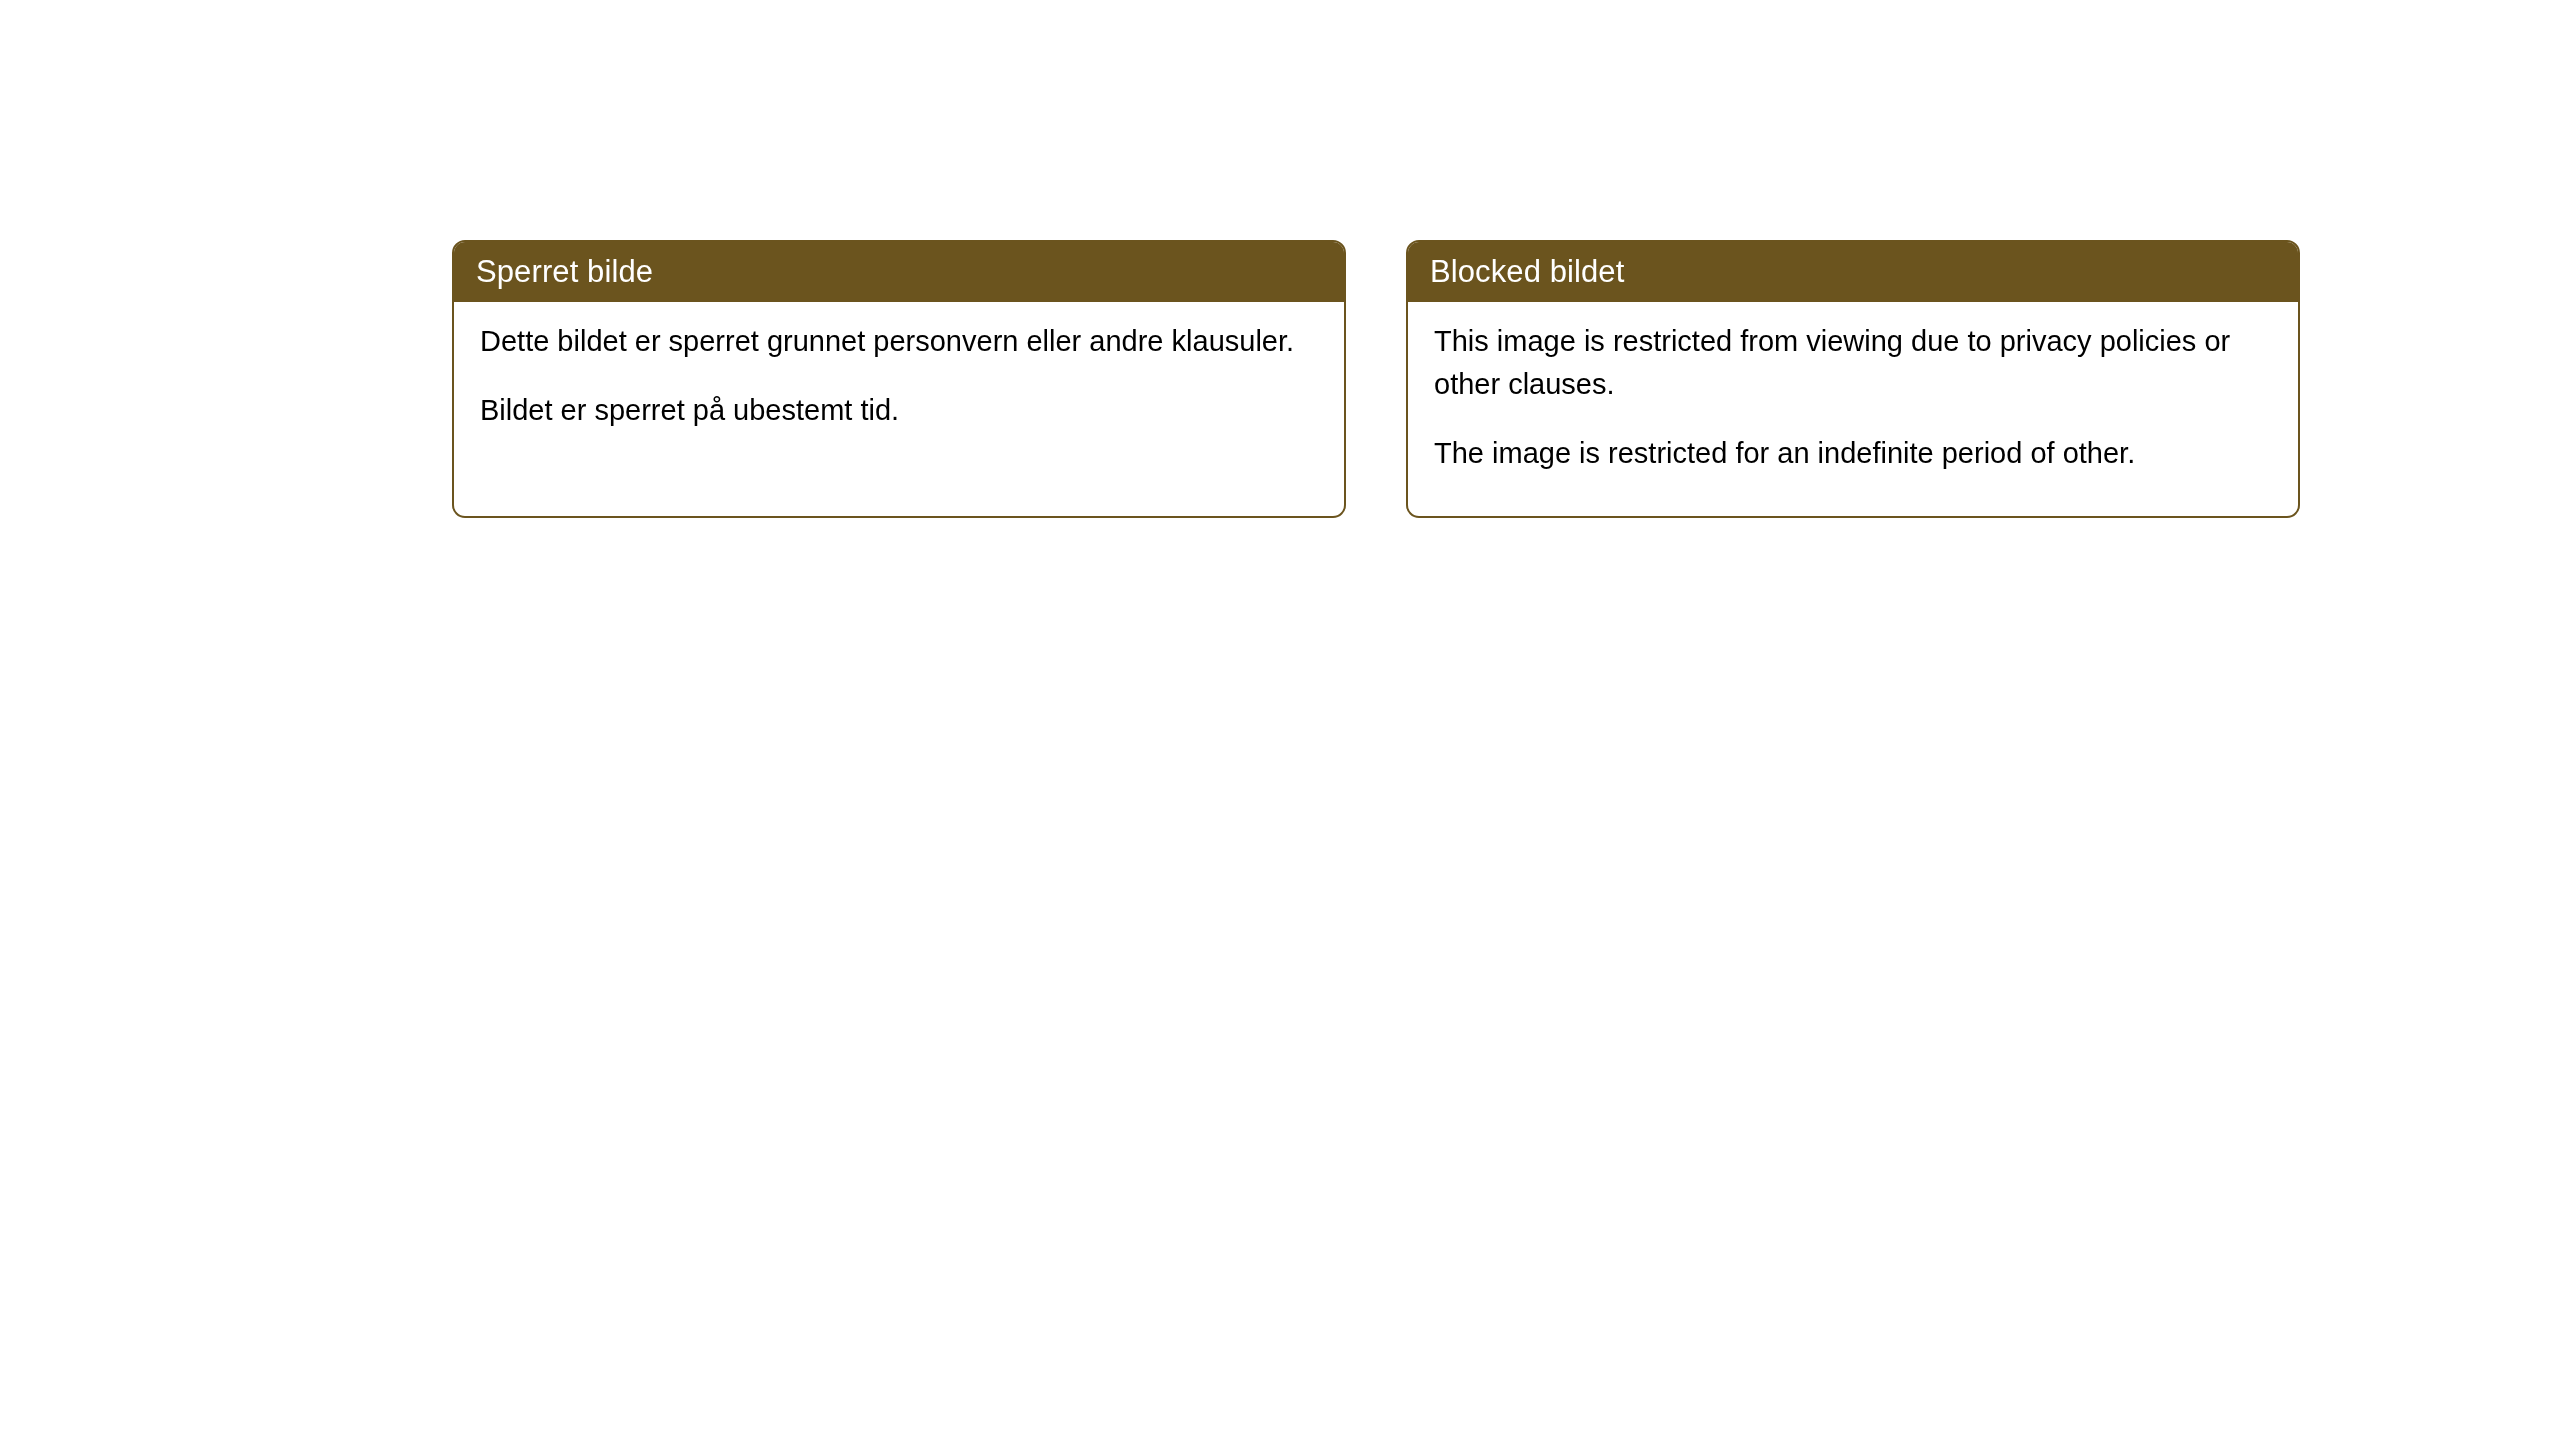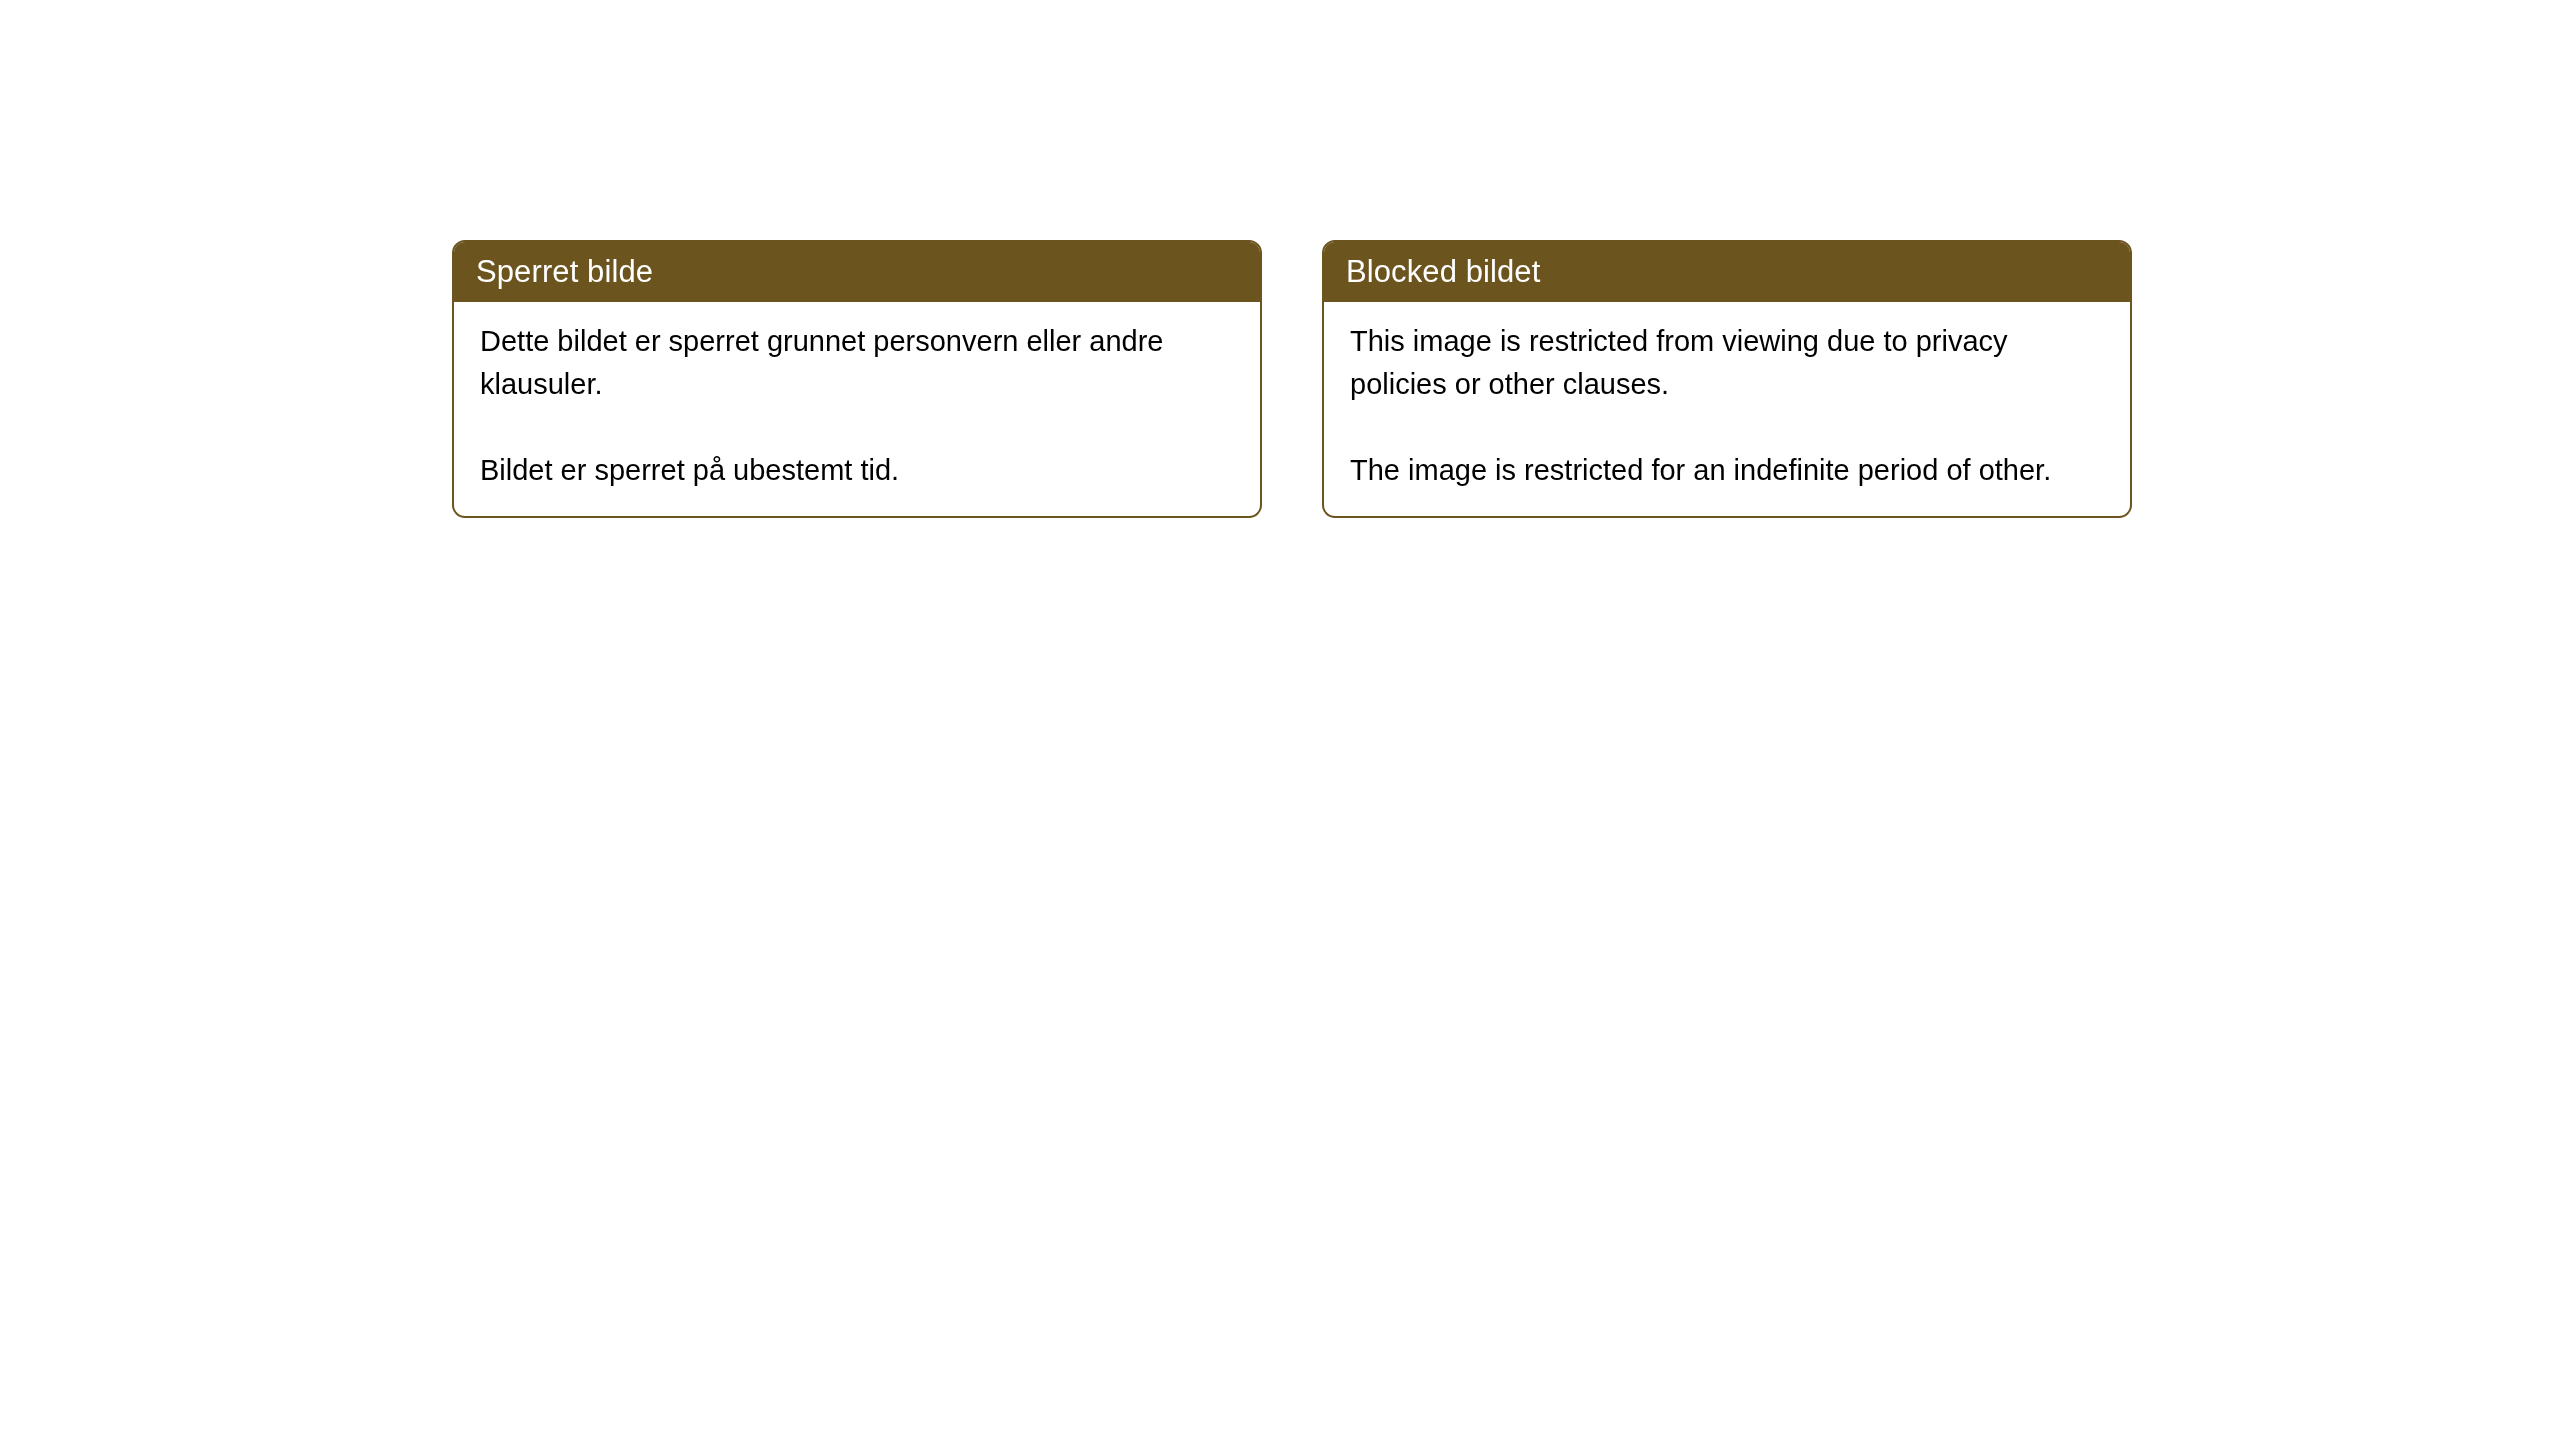--- a/index.html
+++ b/index.html
@@ -25,21 +25,21 @@
     position: absolute;
     left: 452px;
     top: 240px;
     display: flex;
     flex-direction: row;
     align-items: flex-start;
     gap: 60px;
   }
 
   .card {
-    width: 810px;
+    width: 894px;
     box-sizing: border-box;
     background: #ffffff;
     border-radius: 13px;
     border: 2px solid #6b541e;
     overflow: hidden;
     display: flex;
     flex-direction: column;
   }
 
   .card-header {
@@ -66,21 +66,21 @@
   }
 
   .card-paragraph {
     color: #000000;
     font-size: 29px;
     line-height: 43px;
     margin: 0;
   }
 
   .card-paragraph + .card-paragraph {
-    margin-top: 43px;
+    margin-top: 26px;
   }
 </style>
 </head>
 <body>
 
 <div id="stage">
 
   <div class="card-row">
 
     <section class="card">

